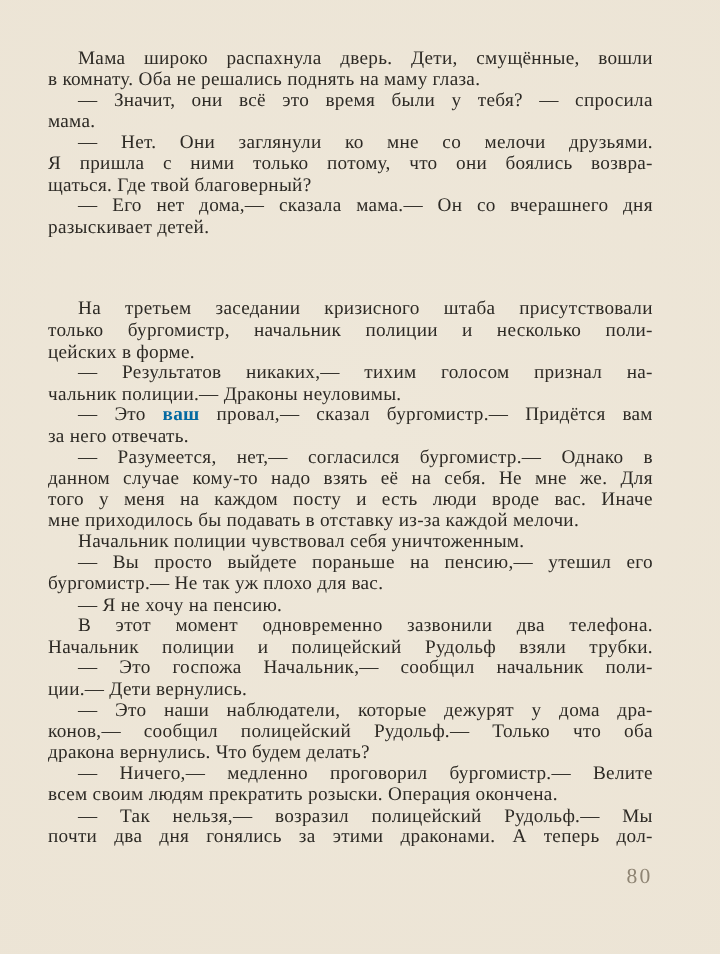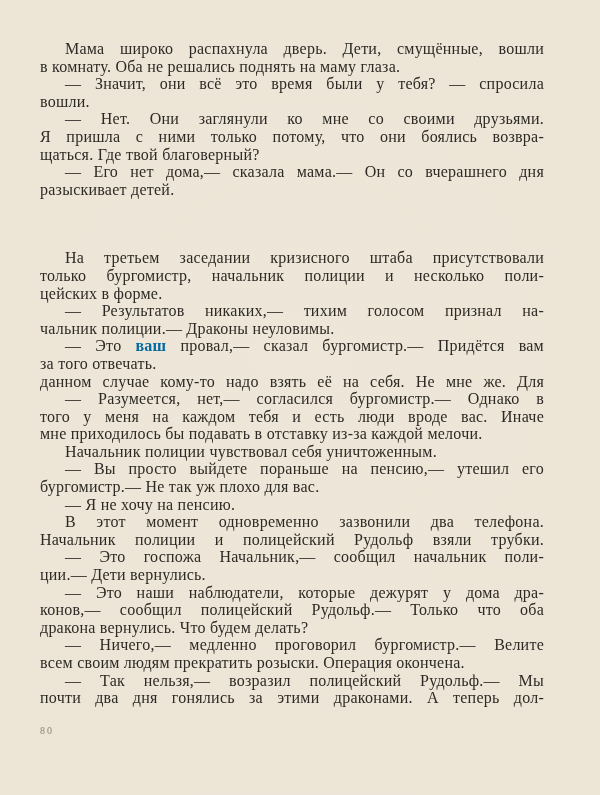--- a/index.html
+++ b/index.html
@@ -29,42 +29,42 @@
     text-align: justify;
     text-align-last: justify;
     letter-spacing: 0.015em;
     white-space: normal;
   }
   .line.end { text-align-last: left; }
   .line.ind { text-indent: 25px; }
   .line b { font-weight: bold; color: #0369a1; }
   .pagenum {
     margin-top: 15px;
-    text-align: left;
-    font-size: 10px;
+    text-align: right;
+    font-size: 18px;
     letter-spacing: 2px;
     color: #8e8473;
   }
 </style>
 </head>
 <body>
 
 <div class="sheet">
 
   <div class="section sec1">
     <div class="para">
       <div class="line ind">Мама широко распахнула дверь. Дети, смущённые, вошли</div>
       <div class="line end">в комнату. Оба не решались поднять на маму глаза.</div>
     </div>
     <div class="para">
       <div class="line ind">— Значит, они всё это время были у тебя? — спросила</div>
-      <div class="line end">вошли.</div>
+      <div class="line end">мама.</div>
     </div>
     <div class="para">
-      <div class="line ind">— Нет. Они заглянули ко мне со своими друзьями.</div>
+      <div class="line ind">— Нет. Они заглянули ко мне со мелочи друзьями.</div>
       <div class="line">Я пришла с ними только потому, что они боялись возвра-</div>
       <div class="line end">щаться. Где твой благоверный?</div>
     </div>
     <div class="para">
       <div class="line ind">— Его нет дома,— сказала мама.— Он со вчерашнего дня</div>
       <div class="line end">разыскивает детей.</div>
     </div>
   </div>
 
   <div class="section sec2">
@@ -74,26 +74,26 @@
       <div class="line end">цейских в форме.</div>
     </div>
     <div class="para">
       <div class="line ind">— Результатов никаких,— тихим голосом признал на-</div>
       <div class="line end">чальник полиции.— Драконы неуловимы.</div>
     </div>
     <div class="para">
       <div class="line ind">
         <span>— Это </span><b>ваш</b><span> провал,— сказал бургомистр.— Придётся вам</span>
       </div>
-      <div class="line end">за того отвечать.</div>
+      <div class="line end">за него отвечать.</div>
     </div>
     <div class="para">
+      <div class="line ind">— Разумеется, нет,— согласился бургомистр.— Однако в</div>
       <div class="line">данном случае кому-то надо взять её на себя. Не мне же. Для</div>
-      <div class="line ind">— Разумеется, нет,— согласился бургомистр.— Однако в</div>
-      <div class="line">того у меня на каждом тебя и есть люди вроде вас. Иначе</div>
+      <div class="line">того у меня на каждом посту и есть люди вроде вас. Иначе</div>
       <div class="line end">мне приходилось бы подавать в отставку из-за каждой мелочи.</div>
     </div>
     <div class="para">
       <div class="line ind end">Начальник полиции чувствовал себя уничтоженным.</div>
     </div>
     <div class="para">
       <div class="line ind">— Вы просто выйдете пораньше на пенсию,— утешил его</div>
       <div class="line end">бургомистр.— Не так уж плохо для вас.</div>
     </div>
     <div class="para">

